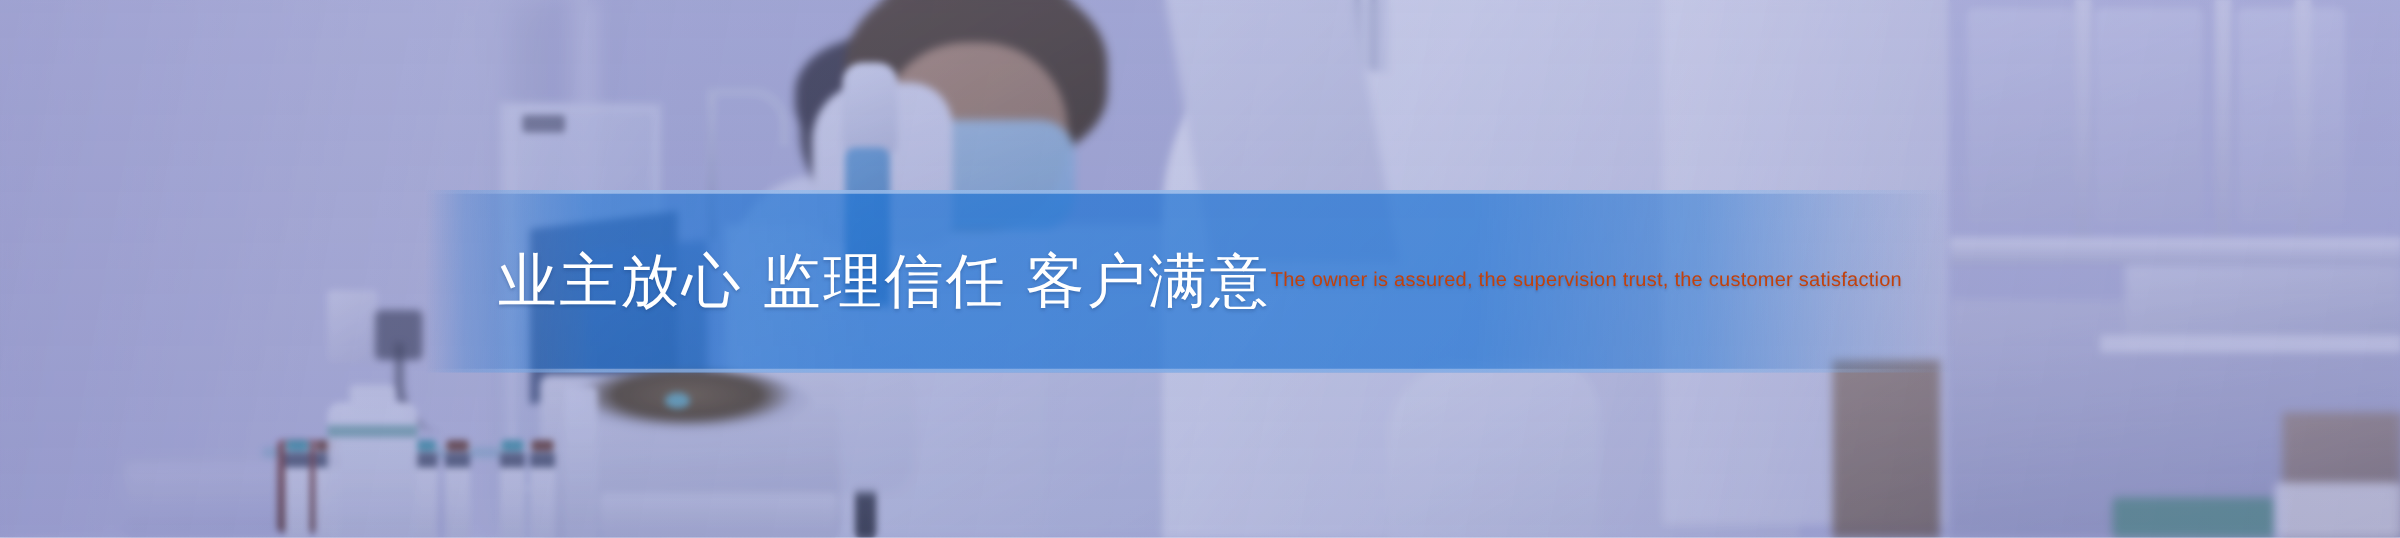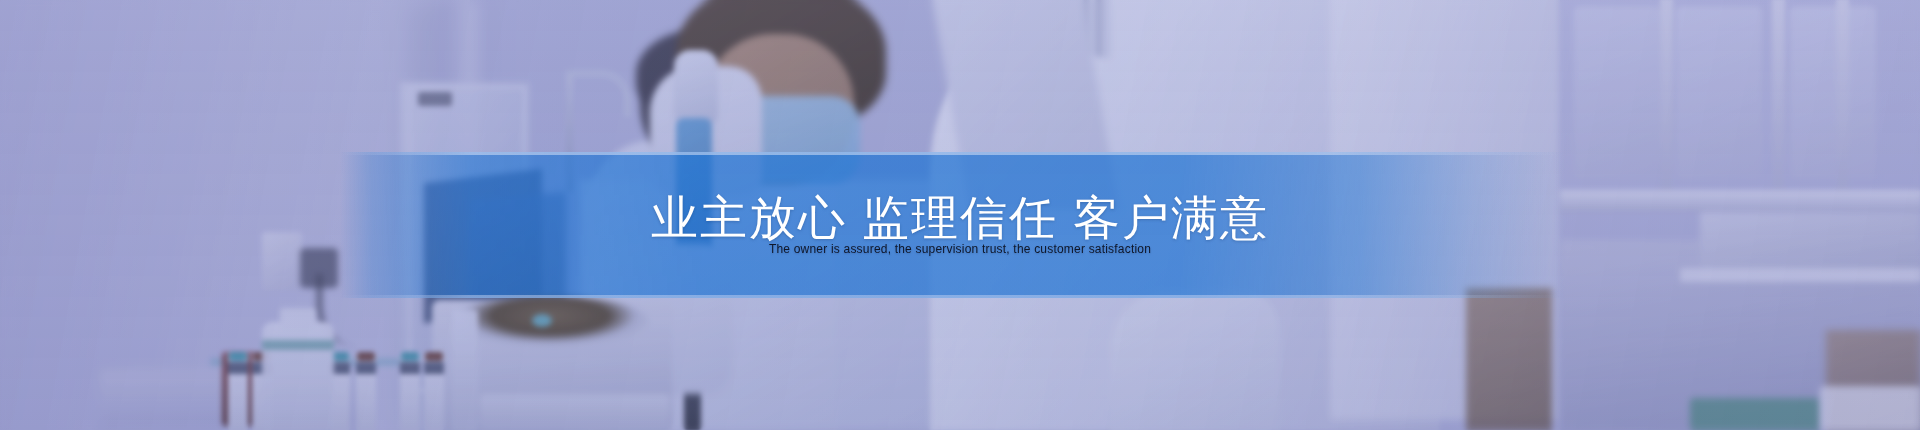--- a/index.html
+++ b/index.html
@@ -344,34 +344,34 @@
     background:linear-gradient(90deg,
       rgba(205,215,242,0) 340px,
       rgba(208,218,244,.45) 470px,
       rgba(208,218,244,.45) 1330px,
       rgba(208,218,244,0) 1560px);
   }
 
   
   .text-wrap{
     position:absolute;left:0;top:152px;width:1920px;height:146px;
-    display:flex;flex-direction:column;align-items:center;justify-content:center;
+    display:flex;flex-direction:row;align-items:center;justify-content:center;
   }
   .headline{
     color:#ffffff;
     font-size:47px;
     line-height:1.04;
     letter-spacing:2px;
     font-weight:400;
     white-space:nowrap;
     text-shadow:0 1px 3px rgba(20,50,100,.30);
   }
   .subline{
-    color:#0f172a;
-    font-size:12px;
+    color:#c2410c;
+    font-size:16px;
     letter-spacing:.2px;
     white-space:nowrap;
     text-shadow:0 1px 2px rgba(20,50,100,.28);
   }
 </style>
 </head>
 <body>
 
 <div class="banner">
 

